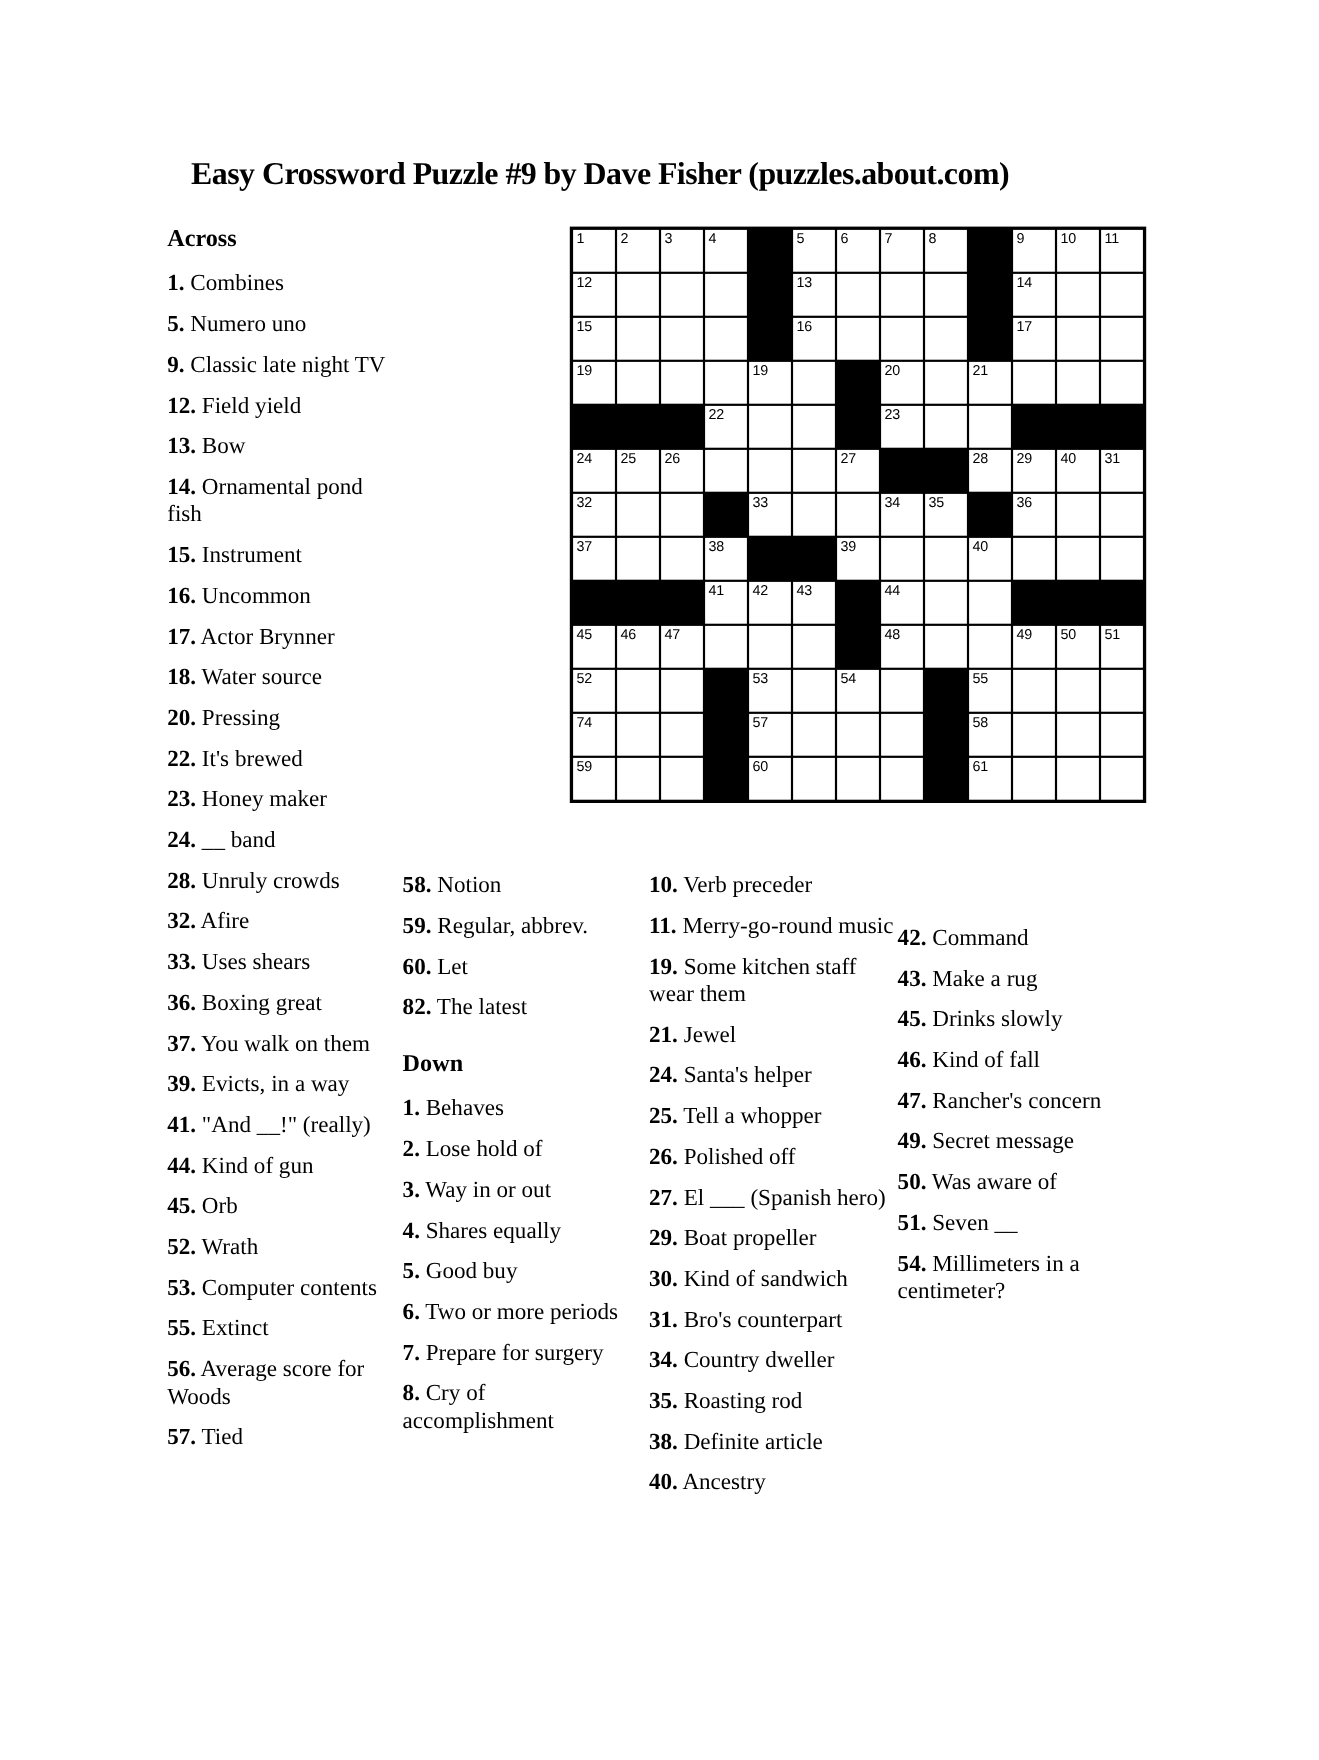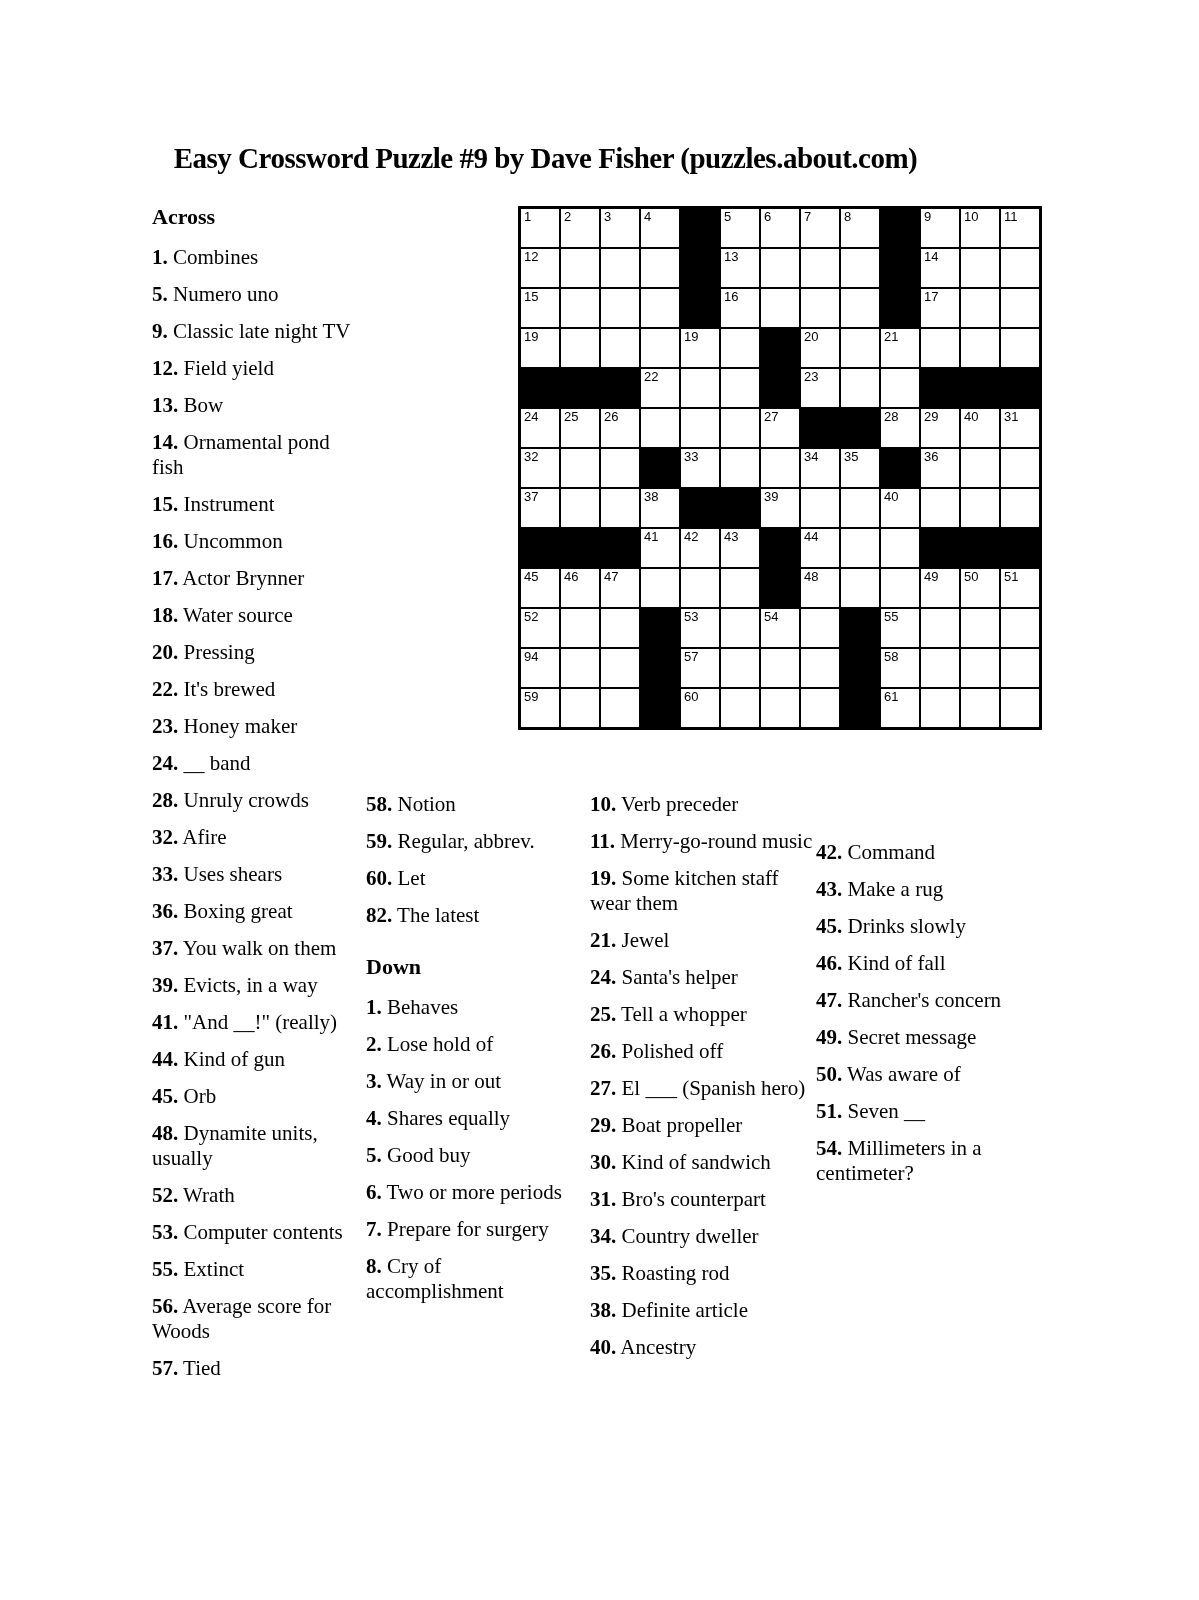--- a/index.html
+++ b/index.html
@@ -300,21 +300,21 @@
     </div>
     <div class="cell"></div>
     <div class="cell black"></div>
     <div class="cell">
       <span class="num">55</span>
     </div>
     <div class="cell"></div>
     <div class="cell"></div>
     <div class="cell"></div>
     <div class="cell">
-      <span class="num">94</span>
+      <span class="num">74</span>
     </div>
     <div class="cell"></div>
     <div class="cell"></div>
     <div class="cell black"></div>
     <div class="cell">
       <span class="num">57</span>
     </div>
     <div class="cell"></div>
     <div class="cell"></div>
     <div class="cell"></div>
@@ -364,21 +364,20 @@
     <p class="clue"><b>24.</b> __ band</p>
     <p class="clue"><b>28.</b> Unruly crowds</p>
     <p class="clue"><b>32.</b> Afire</p>
     <p class="clue"><b>33.</b> Uses shears</p>
     <p class="clue"><b>36.</b> Boxing great</p>
     <p class="clue"><b>37.</b> You walk on them</p>
     <p class="clue"><b>39.</b> Evicts, in a way</p>
     <p class="clue"><b>41.</b> "And __!" (really)</p>
     <p class="clue"><b>44.</b> Kind of gun</p>
     <p class="clue"><b>45.</b> Orb</p>
-    <p class="clue"><b>48.</b> Dynamite units, usually</p>
     <p class="clue"><b>52.</b> Wrath</p>
     <p class="clue"><b>53.</b> Computer contents</p>
     <p class="clue"><b>55.</b> Extinct</p>
     <p class="clue"><b>56.</b> Average score for Woods</p>
     <p class="clue"><b>57.</b> Tied</p>
   </div>
 <div class="clue-col" id="cluecol1">
     <p class="clue"><b>58.</b> Notion</p>
     <p class="clue"><b>59.</b> Regular, abbrev.</p>
     <p class="clue"><b>60.</b> Let</p>

